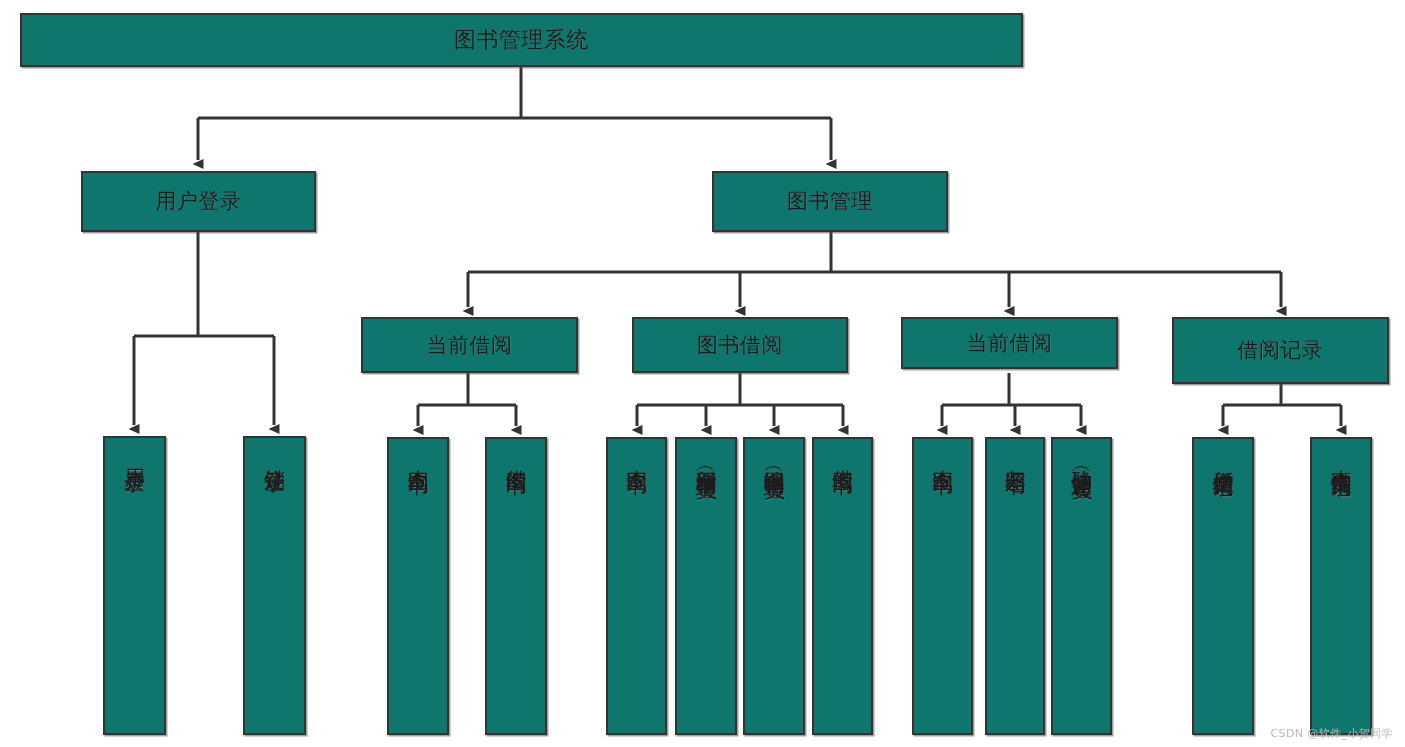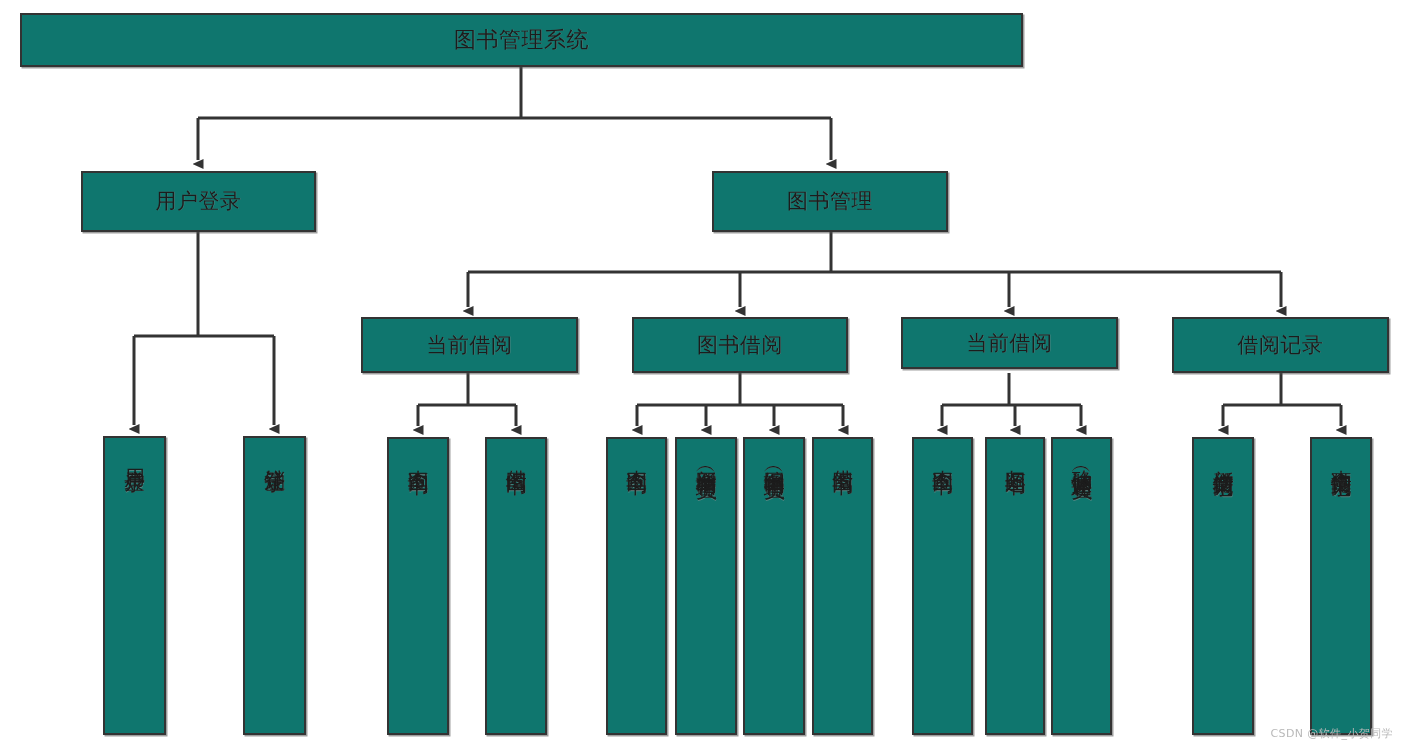--- a/index.html
+++ b/index.html
@@ -141,21 +141,21 @@
 
   <div class="node" style="left: 361px; top: 317px; width: 217px; height: 56px;">
     <span class="node-label">当前借阅</span>
   </div>
   <div class="node" style="left: 632px; top: 317px; width: 216px; height: 56px;">
     <span class="node-label">图书借阅</span>
   </div>
   <div class="node" style="left: 901px; top: 317px; width: 217px; height: 52px;">
     <span class="node-label">当前借阅</span>
   </div>
-  <div class="node" style="left: 1172px; top: 317px; width: 217px; height: 56px;">
+  <div class="node" style="left: 1172px; top: 317px; width: 217px; height: 67px;">
     <span class="node-label">借阅记录</span>
   </div>
 
   <div class="node vertical" style="left: 103px; top: 436px; width: 63px; height: 299px;">
     <span class="node-label">用户登录</span>
   </div>
   <div class="node vertical" style="left: 243px; top: 436px; width: 63px; height: 299px;">
     <span class="node-label">注销登录</span>
   </div>
   <div class="node vertical" style="left: 387px; top: 437px; width: 62px; height: 298px;">

